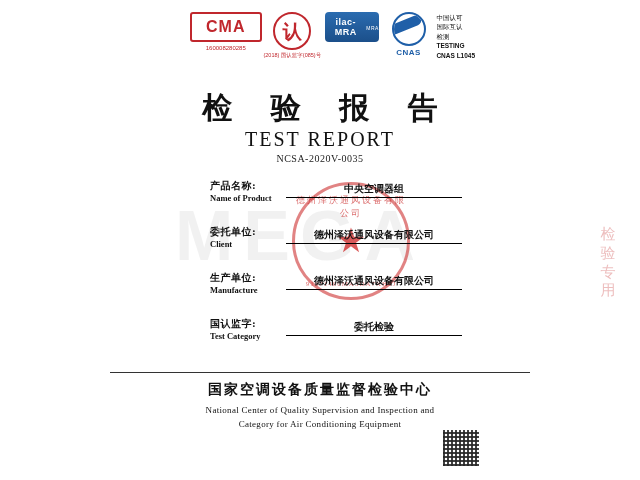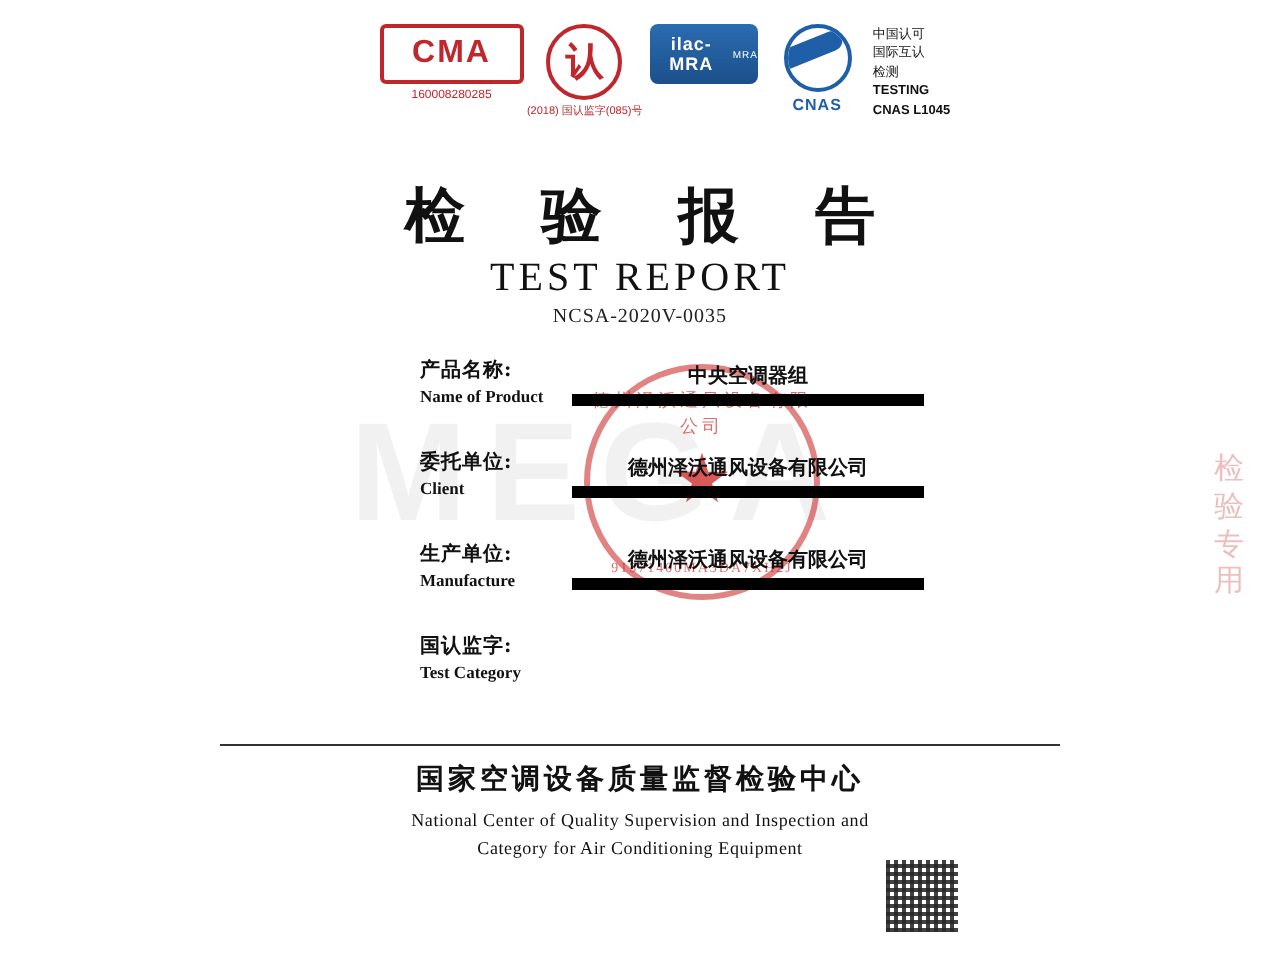--- a/index.html
+++ b/index.html
@@ -205,21 +205,21 @@
     font-family: "Liberation Sans", sans-serif;
     color: rgba(150,150,150,0.13);
     user-select: none;
     pointer-events: none;
   }
   .wm-side {
     position: absolute;
     right: 18px;
     top: 225px;
     width: 28px;
-    text-align: right;
+    text-align: center;
     font-size: 15px;
     line-height: 1.25;
     color: rgba(196,40,40,0.30);
     font-family: "DejaVu Serif", serif;
     pointer-events: none;
   }
 
   
   .seal {
     position: absolute;
@@ -287,21 +287,21 @@
   .field-value {
     position: absolute;
     left: 76px;
     right: 0;
     top: 0;
     height: 17px;
     text-align: center;
     font-size: 10px;
     font-family: "DejaVu Serif", serif;
     color: #111;
-    border-bottom: 6px solid #000000;
+    border-bottom: 1px solid #000000;
     line-height: 17px;
     white-space: nowrap;
   }
 
   
   .footer {
     position: absolute;
     left: 0; right: 0;
     top: 372px;
     text-align: center;
@@ -422,20 +422,21 @@
         <span class="en">Manufacture</span>
       </div>
       <div class="field-value">德州泽沃通风设备有限公司</div>
     </div>
 
     <div class="field-row">
       <div class="field-label">
         <span class="cn">国认监字:</span>
         <span class="en">Test Category</span>
       </div>
+      <div class="field-value">委托检验</div>
     </div>
 
   </div>
 
   <div class="footer">
     <div class="rule"></div>
     <div class="cn">国家空调设备质量监督检验中心</div>
     <div class="en1">National Center of Quality Supervision and Inspection and</div>
     <div class="en2">Category for Air Conditioning Equipment</div>
   </div>

